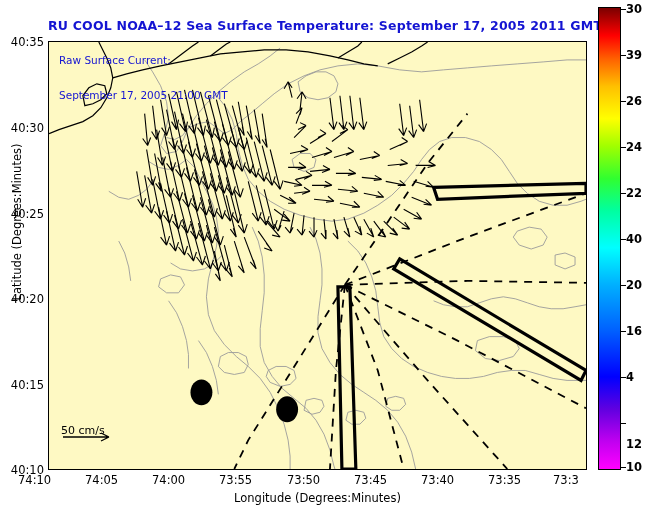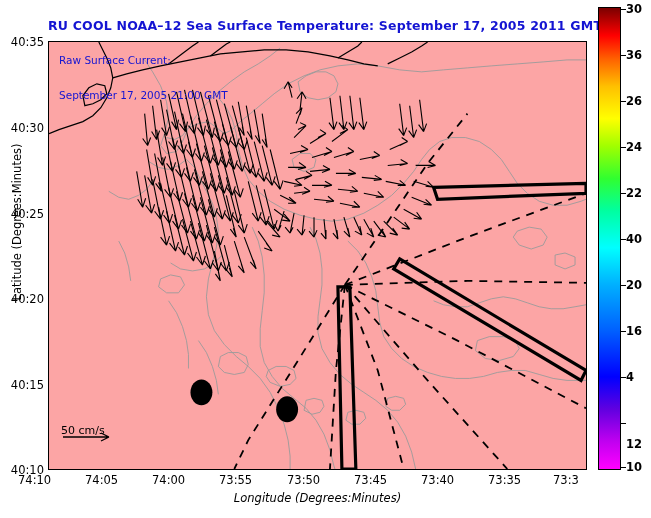--- a/index.html
+++ b/index.html
@@ -5,39 +5,39 @@
   html,body{margin:0;padding:0;background:#fff;}
   body{width:651px;height:518px;position:relative;overflow:hidden;
        font-family:"DejaVu Sans","Liberation Sans",sans-serif;}
   .fig{position:absolute;left:0;top:0;width:651px;height:518px;}
 
   #title{position:absolute;left:48px;top:18px;width:540px;text-align:center;
          font-size:12.5px;font-weight:bold;color:#1414d2;white-space:nowrap;
          letter-spacing:.2px;}
 
   #plot-frame{position:absolute;left:48px;top:41px;width:539px;height:429px;
-              border:1.4px solid #000;box-sizing:border-box;background:#fca5a5;
+              border:1.4px solid #000;box-sizing:border-box;background:#fef9c3;
               overflow:hidden;}
   #map-svg{position:absolute;left:0;top:0;width:100%;height:100%;}
 
   .annot{position:absolute;color:#1414d2;font-size:10.5px;white-space:nowrap;}
   #annot1{left:10px;top:12px;}
   #annot2{left:10px;top:27px;margin-top:20px;}
 
   .vlabel{position:absolute;color:#000;font-size:11px;white-space:nowrap;}
   #vscale-text{left:12px;top:382px;}
   .ytl{position:absolute;left:0;width:44px;text-align:right;
        font-size:11.5px;color:#000;}
   .xtl{position:absolute;top:473px;font-size:11.5px;color:#000;
        width:60px;}
 
   #ylabel{position:absolute;left:-63px;top:215px;width:160px;text-align:center;
           transform:rotate(-90deg);font-size:11.5px;color:#000;}
   #xlabel{position:absolute;left:48px;top:491px;width:539px;text-align:center;
-          font-size:11.5px;color:#000;font-style:italic;}
+          font-size:11.5px;color:#000;}
 
   #cbar{position:absolute;left:598px;top:7px;width:23px;height:463px;
         border:1px solid #000;box-sizing:border-box;}
   #cbar-grad{position:absolute;left:0;top:0;width:100%;height:100%;}
   .ctl{position:absolute;left:626px;font-size:11.5px;color:#000;
        font-weight:bold;}
   #clabel{position:absolute;left:591px;top:200px;width:130px;text-align:center;
           transform:rotate(-90deg);font-size:11px;color:#000;font-weight:bold;}
   .ctick{position:absolute;left:621px;width:5px;height:1px;background:#000;}
 </style>
@@ -306,21 +306,21 @@
   <div class="ctick" style="top:147px"></div>
   <div class="ctick" style="top:193px"></div>
   <div class="ctick" style="top:239px"></div>
   <div class="ctick" style="top:285px"></div>
   <div class="ctick" style="top:331px"></div>
   <div class="ctick" style="top:377px"></div>
   <div class="ctick" style="top:423px"></div>
   <div class="ctick" style="top:467px"></div>
 
   <div class="ctl" style="top:2px">30</div>
-  <div class="ctl" style="top:48px">36</div>
+  <div class="ctl" style="top:48px">39</div>
   <div class="ctl" style="top:94px">26</div>
   <div class="ctl" style="top:140px">24</div>
   <div class="ctl" style="top:186px">22</div>
   <div class="ctl" style="top:232px">40</div>
   <div class="ctl" style="top:278px">20</div>
   <div class="ctl" style="top:324px">16</div>
   <div class="ctl" style="top:370px">4</div>
   <div class="ctl" style="top:437px">12</div>
   <div class="ctl" style="top:460px">10</div>
 

